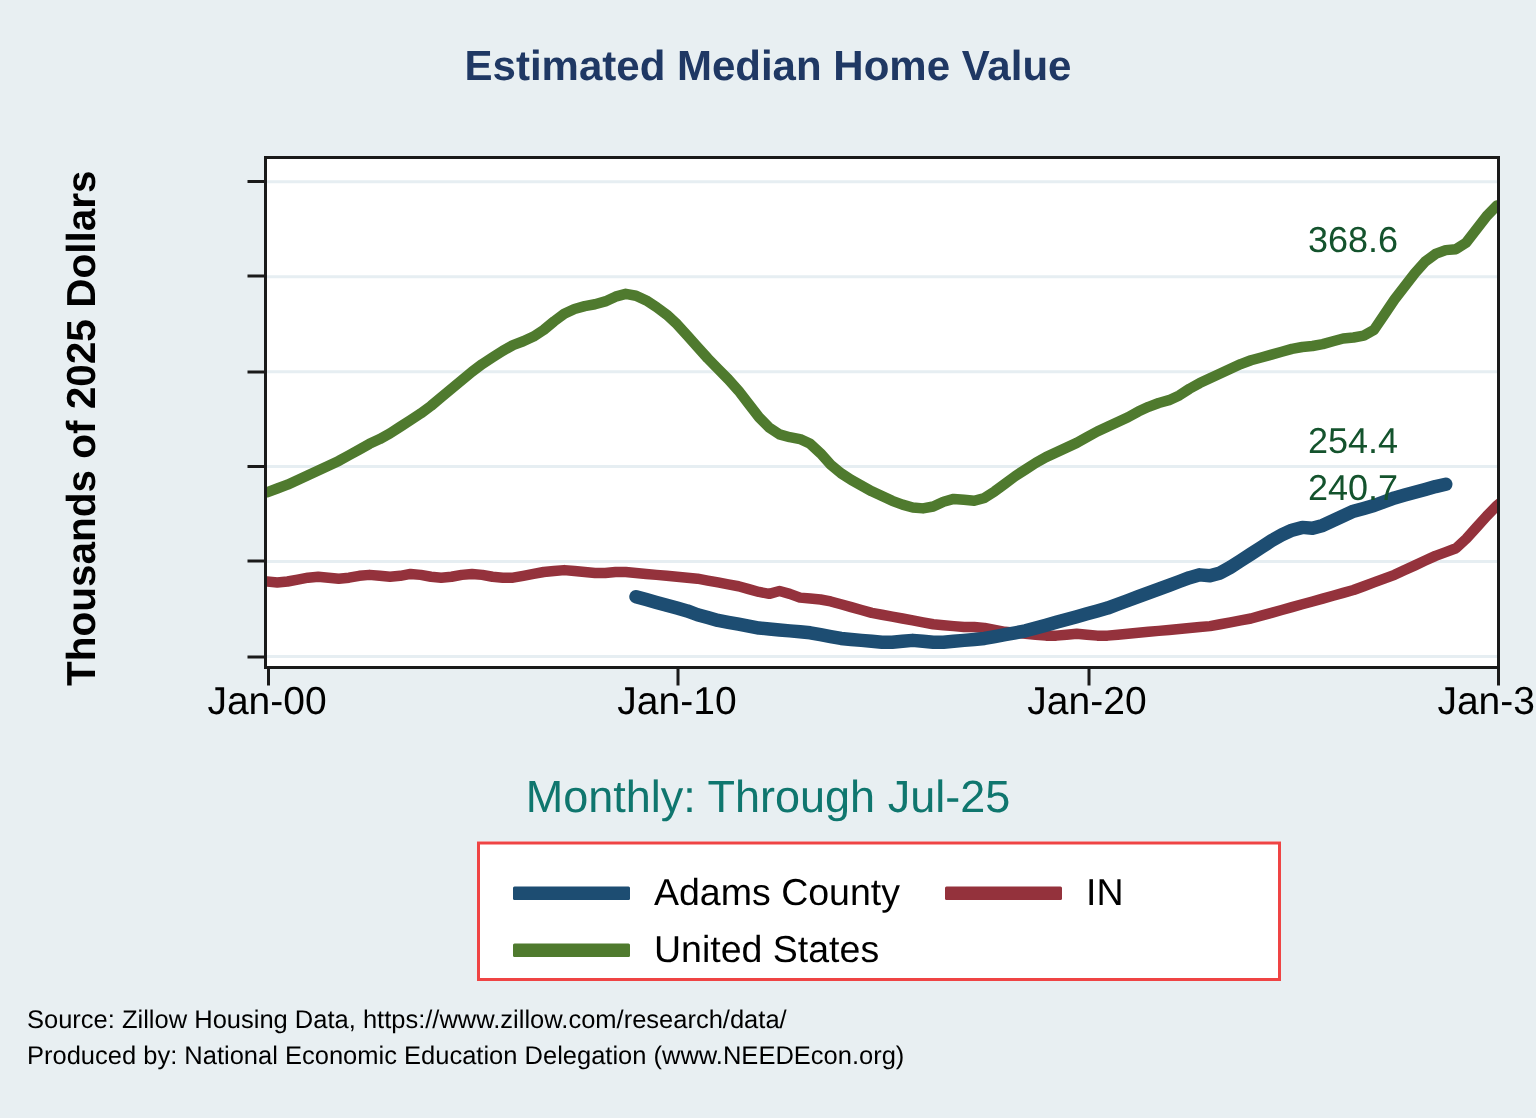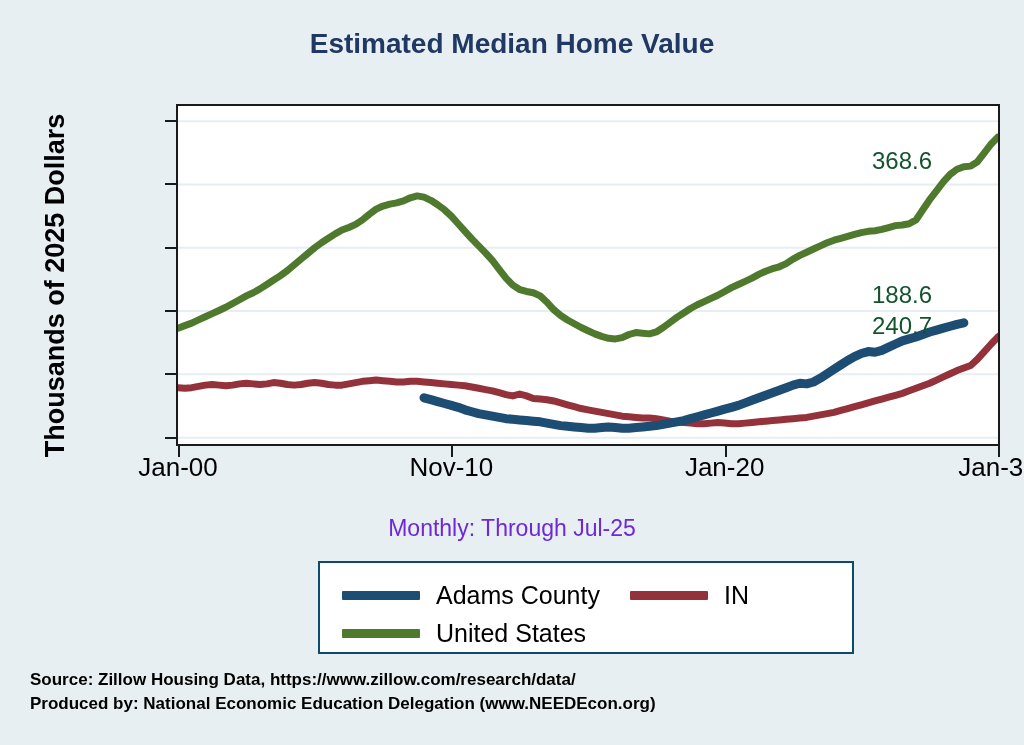--- a/index.html
+++ b/index.html
@@ -88,31 +88,31 @@
     color: #14532d;
     white-space: nowrap;
     transform: translateY(-50%);
   }
   .subtitle {
     position: absolute;
     left: 0;
     top: 515px;
     width: 1024px;
     text-align: center;
-    font-size: 23px;
-    color: #6d28d9;
+    font-size: 30px;
+    color: #0f766e;
   }
   .legend {
     position: absolute;
     left: 318px;
     top: 561px;
     width: 536px;
     height: 93px;
     background: #ffffff;
-    border: 2px solid #0c4a6e;
+    border: 2px solid #ef4444;
     box-sizing: border-box;
   }
   .legend-item {
     position: absolute;
     display: flex;
     align-items: center;
   }
   .legend-swatch {
     width: 78px;
     height: 9px;
@@ -120,26 +120,25 @@
     margin-right: 16px;
     flex: none;
   }
   .legend-text {
     font-size: 25px;
     color: #000;
     white-space: nowrap;
   }
   .footer {
     position: absolute;
-    left: 30px;
+    left: 18px;
     top: 668px;
     font-size: 17px;
     color: #000;
     line-height: 1.42;
-    font-weight: bold;
   }
   .footer-line { display: block; white-space: nowrap; }
   svg { display: block; }
 </style>
 </head>
 <body>
 
 <div id="figure">
 
   <div class="title-block">
@@ -152,21 +151,21 @@
       <div class="ytick-mark" style="top: 437.67px;"></div>
       <div class="ytick-mark" style="top: 374.375px;"></div>
       <div class="ytick-mark" style="top: 311.079px;"></div>
       <div class="ytick-mark" style="top: 247.783px;"></div>
       <div class="ytick-mark" style="top: 184.487px;"></div>
       <div class="ytick-mark" style="top: 121.191px;"></div>
     </div>
   <div id="x-axis-group">
       <div class="xtick-label" style="left: 178px;">Jan-00</div>
       <div class="xtick-mark" style="left: 178px;"></div>
-      <div class="xtick-label" style="left: 451.333px;">Nov-10</div>
+      <div class="xtick-label" style="left: 451.333px;">Jan-10</div>
       <div class="xtick-mark" style="left: 451.333px;"></div>
       <div class="xtick-label" style="left: 724.667px;">Jan-20</div>
       <div class="xtick-mark" style="left: 724.667px;"></div>
       <div class="xtick-label" style="left: 998px;">Jan-30</div>
       <div class="xtick-mark" style="left: 998px;"></div>
     </div>
 
   <div class="plot">
     <svg id="plot-svg" width="820" height="338" viewBox="0 0 820 338">
         <line x1="0" x2="820" y1="331.67041198501875" y2="331.67041198501875" stroke="#e6eef2" stroke-width="2"></line>
@@ -176,21 +175,21 @@
         <line x1="0" x2="820" y1="78.48689138576782" y2="78.48689138576782" stroke="#e6eef2" stroke-width="2"></line>
         <line x1="0" x2="820" y1="15.191011235955045" y2="15.191011235955045" stroke="#e6eef2" stroke-width="2"></line>
         <path d="M0.00 222.17 L6.83 219.64 L13.67 217.10 L20.50 213.94 L27.33 210.78 L34.17 207.61 L41.00 204.45 L47.83 201.28 L54.67 197.48 L61.50 193.69 L68.33 189.89 L75.17 186.72 L82.00 182.93 L88.83 178.49 L95.67 174.06 L102.50 169.63 L109.33 164.57 L116.17 158.87 L123.00 153.18 L129.83 147.48 L136.67 141.78 L143.50 136.72 L150.33 132.29 L157.17 127.86 L164.00 124.06 L170.83 121.53 L177.67 118.36 L184.50 113.93 L191.33 108.24 L198.17 103.17 L205.00 100.01 L211.83 98.11 L218.67 96.84 L225.50 94.94 L232.33 91.78 L239.17 89.88 L246.00 91.15 L252.83 94.31 L259.67 98.74 L266.50 103.81 L273.33 110.13 L280.17 117.73 L287.00 125.33 L293.83 132.92 L300.67 139.88 L307.50 146.85 L314.33 154.44 L321.17 163.30 L328.00 172.16 L334.83 179.13 L341.67 183.56 L348.50 185.46 L355.33 186.72 L362.17 189.89 L369.00 196.22 L375.83 203.81 L382.67 209.51 L389.50 213.94 L396.33 217.74 L403.17 221.54 L410.00 224.70 L416.83 227.87 L423.67 230.40 L430.50 232.30 L437.33 232.93 L444.17 231.66 L451.00 228.50 L457.83 226.60 L464.67 227.23 L471.50 227.87 L478.33 225.97 L485.17 221.54 L492.00 216.47 L498.83 211.41 L505.67 206.98 L512.50 202.55 L519.33 198.75 L526.17 195.58 L533.00 192.42 L539.83 189.25 L546.67 185.46 L553.50 181.66 L560.33 178.49 L567.17 175.33 L574.00 172.16 L580.83 168.37 L587.67 165.20 L594.50 162.67 L601.33 160.77 L608.17 157.61 L615.00 153.18 L621.83 149.38 L628.67 146.21 L635.50 143.05 L642.33 139.88 L649.17 136.72 L656.00 134.19 L662.83 132.29 L669.67 130.39 L676.50 128.49 L683.33 126.59 L690.17 125.33 L697.00 124.69 L703.83 123.43 L710.67 121.53 L717.50 119.63 L724.33 119.00 L731.17 117.73 L738.00 113.93 L744.83 103.81 L751.67 93.68 L758.50 84.82 L765.33 75.96 L772.17 68.36 L779.00 63.30 L785.83 60.76 L792.67 60.13 L799.50 55.70 L806.33 46.84 L813.17 37.98 L820.00 31.01 L826.83 30.38 L833.67 36.71 L840.50 44.31 L847.33 49.37 L854.17 50.64 L861.00 47.47 L867.83 46.84 L874.67 48.74 L881.50 49.37 L888.33 46.84 L895.17 44.31 L902.00 43.67 L908.83 44.31 L915.67 45.57 L922.50 46.84 L929.33 48.10 L936.17 49.37 L943.00 51.27 L949.83 53.17 L956.67 54.94" fill="none" stroke="#4f7a2e" stroke-width="7" stroke-linecap="round" stroke-linejoin="round"></path>
         <path d="M0.00 281.67 L6.83 282.30 L13.67 281.67 L20.50 280.40 L27.33 279.13 L34.17 278.50 L41.00 279.13 L47.83 279.77 L54.67 279.13 L61.50 277.87 L68.33 277.24 L75.17 277.87 L82.00 278.50 L88.83 277.87 L95.67 276.60 L102.50 277.24 L109.33 278.50 L116.17 279.13 L123.00 278.50 L129.83 277.24 L136.67 276.60 L143.50 277.24 L150.33 278.50 L157.17 279.13 L164.00 279.13 L170.83 277.87 L177.67 276.60 L184.50 275.34 L191.33 274.70 L198.17 274.07 L205.00 274.70 L211.83 275.34 L218.67 275.97 L225.50 275.97 L232.33 275.34 L239.17 275.34 L246.00 275.97 L252.83 276.60 L259.67 277.24 L266.50 277.87 L273.33 278.50 L280.17 279.13 L287.00 279.77 L293.83 281.03 L300.67 282.30 L307.50 283.57 L314.33 284.83 L321.17 286.73 L328.00 288.63 L334.83 289.90 L341.67 288.00 L348.50 289.90 L355.33 292.43 L362.17 293.06 L369.00 293.69 L375.83 294.96 L382.67 296.86 L389.50 298.76 L396.33 300.66 L403.17 302.55 L410.00 303.82 L416.83 305.09 L423.67 306.35 L430.50 307.62 L437.33 308.88 L444.17 310.15 L451.00 310.78 L457.83 311.42 L464.67 312.05 L471.50 312.05 L478.33 312.68 L485.17 313.95 L492.00 315.21 L498.83 315.85 L505.67 316.48 L512.50 317.11 L519.33 317.75 L526.17 317.75 L533.00 317.11 L539.83 316.48 L546.67 317.11 L553.50 317.75 L560.33 317.75 L567.17 317.11 L574.00 316.48 L580.83 315.85 L587.67 315.21 L594.50 314.58 L601.33 313.95 L608.17 313.31 L615.00 312.68 L621.83 312.05 L628.67 311.42 L635.50 310.15 L642.33 308.88 L649.17 307.62 L656.00 306.35 L662.83 304.45 L669.67 302.55 L676.50 300.66 L683.33 298.76 L690.17 296.86 L697.00 294.96 L703.83 293.06 L710.67 291.16 L717.50 289.26 L724.33 287.36 L731.17 284.83 L738.00 282.30 L744.83 279.77 L751.67 277.24 L758.50 274.07 L765.33 270.91 L772.17 267.74 L779.00 264.58 L785.83 262.04 L792.67 259.51 L799.50 253.18 L806.33 245.59 L813.17 237.99 L820.00 231.03 L826.83 225.33 L833.67 219.64 L840.50 213.94 L847.33 208.88 L854.17 204.45 L861.00 205.08 L867.83 208.24 L874.67 209.51 L881.50 207.61 L888.33 205.71 L895.17 206.34 L902.00 207.61 L908.83 206.98 L915.67 205.08 L922.50 203.18 L929.33 201.91 L936.17 201.28 L943.00 200.65 L949.83 200.01 L956.67 199.51" fill="none" stroke="#94323c" stroke-width="7" stroke-linecap="round" stroke-linejoin="round"></path>
         <path d="M246.00 291.79 L252.83 293.69 L259.67 295.59 L266.50 297.49 L273.33 299.39 L280.17 301.29 L287.00 303.82 L293.83 305.72 L300.67 307.62 L307.50 308.88 L314.33 310.15 L321.17 311.42 L328.00 312.68 L334.83 313.31 L341.67 313.95 L348.50 314.58 L355.33 315.21 L362.17 315.85 L369.00 317.11 L375.83 318.38 L382.67 319.64 L389.50 320.28 L396.33 320.91 L403.17 321.54 L410.00 322.18 L416.83 322.18 L423.67 321.54 L430.50 320.91 L437.33 321.54 L444.17 322.18 L451.00 322.18 L457.83 321.54 L464.67 320.91 L471.50 320.28 L478.33 319.64 L485.17 318.38 L492.00 317.11 L498.83 315.85 L505.67 314.58 L512.50 312.68 L519.33 310.78 L526.17 308.88 L533.00 306.99 L539.83 305.09 L546.67 303.19 L553.50 301.29 L560.33 299.39 L567.17 296.86 L574.00 294.33 L580.83 291.79 L587.67 289.26 L594.50 286.73 L601.33 284.20 L608.17 281.67 L615.00 279.13 L621.83 277.24 L628.67 277.87 L635.50 275.97 L642.33 272.17 L649.17 267.74 L656.00 263.31 L662.83 258.88 L669.67 254.45 L676.50 250.65 L683.33 247.49 L690.17 245.59 L697.00 246.22 L703.83 244.32 L710.67 241.16 L717.50 237.99 L724.33 234.83 L731.17 232.93 L738.00 231.03 L744.83 228.50 L751.67 225.97 L758.50 224.07 L765.33 222.17 L772.17 220.27 L779.00 218.37 L785.83 216.85" fill="none" stroke="#1d4d72" stroke-width="9" stroke-linecap="round" stroke-linejoin="round"></path>
       </svg>
   </div>
 
   <div id="end-label-group">
       <div class="endlabel" style="left: 872px; top: 160.941px;">368.6</div>
-      <div class="endlabel" style="left: 872px; top: 294.622px;">188.6</div>
+      <div class="endlabel" style="left: 872px; top: 294.622px;">254.4</div>
       <div class="endlabel" style="left: 872px; top: 326.27px;">240.7</div>
     </div>
 
   <div class="subtitle">Monthly: Through Jul-25</div>
 
   <div class="legend">
     <div class="legend-item" style="left:22px; top:18px;">
       <span class="legend-swatch" style="background:#1d4d72;"></span>
       <span class="legend-text">Adams County</span>
     </div>

